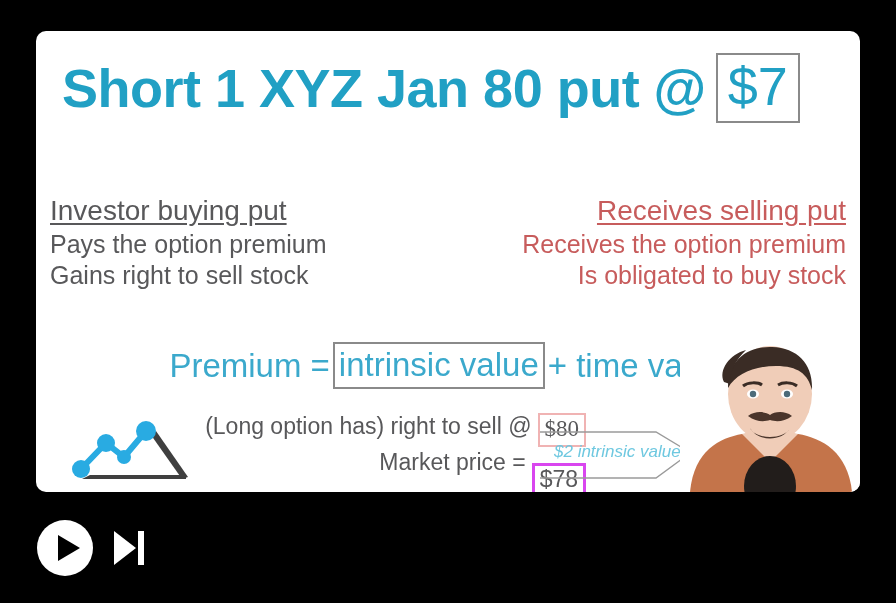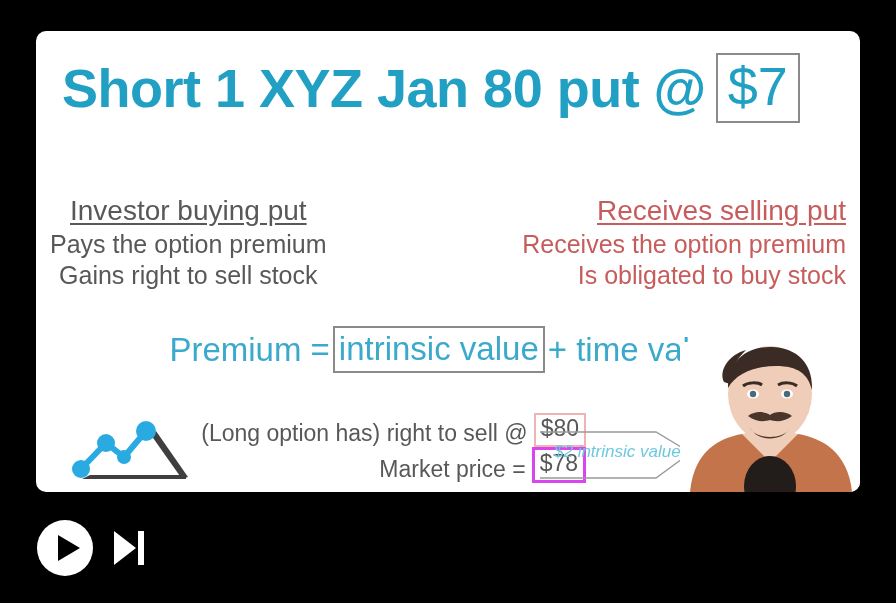--- a/index.html
+++ b/index.html
@@ -61,21 +61,21 @@
   }
 
   
   .col {
     position: absolute;
     top: 163px;
     line-height: 1.22;
   }
   .col-left {
     left: 14px;
-    text-align: center;
+    text-align: left;
     color: #58585a;
   }
   .col-right {
     right: 14px;
     text-align: right;
     color: #c75c5c;
   }
   .col-head {
     font-size: 28px;
     text-decoration: underline;
@@ -104,44 +104,45 @@
     font-size: 33px;
     color: #3ba9cc;
     line-height: 1;
   }
   .formula-box {
     font-size: 33px;
     color: #3ba9cc;
     line-height: 1;
     border: 2px solid #8a8a8a;
     padding: 4px 4px 6px 4px;
-    margin: 0 3px;
+    margin: 16px 3px;
   }
 
   
   .example {
     position: absolute;
     left: 120px;
     top: 382px;
     width: 430px;
     color: #58585a;
   }
   .ex-row {
     display: flex;
-    align-items: flex-end;
+    align-items: flex-start;
     justify-content: flex-end;
     font-size: 23px;
     height: 34px;
     margin-bottom: 2px;
   }
   .ex-box-light {
     border: 2px solid #f0b3b3;
     padding: 0px 5px 2px 5px;
     margin-left: 6px;
     line-height: 1.2;
+    font-family: Liberation Serif, serif;
   }
   .ex-box-strong {
     border: 3px solid #d946ef;
     padding: 0px 5px 2px 5px;
     margin-left: 6px;
     line-height: 1.2;
     margin-top: 14px;
   }
   .annotation {
     position: absolute;

